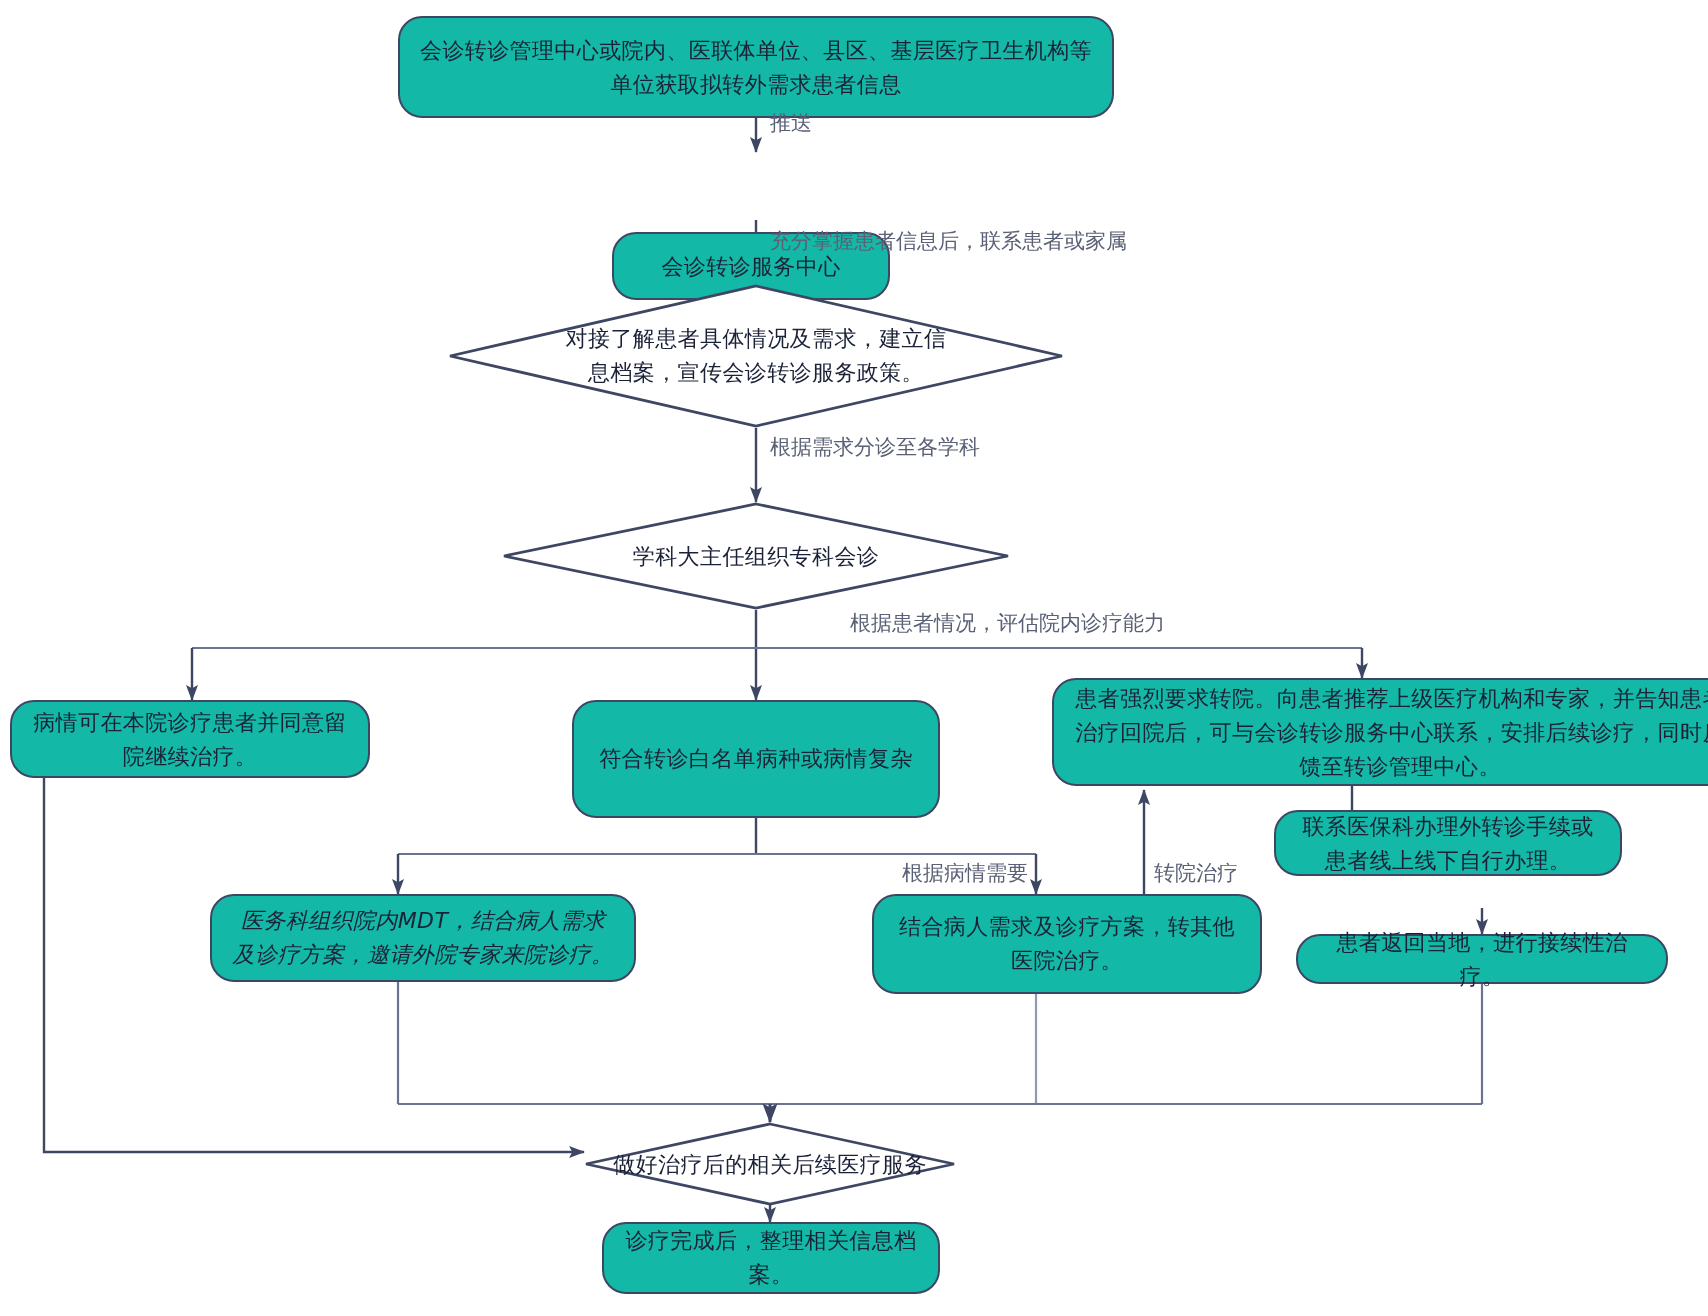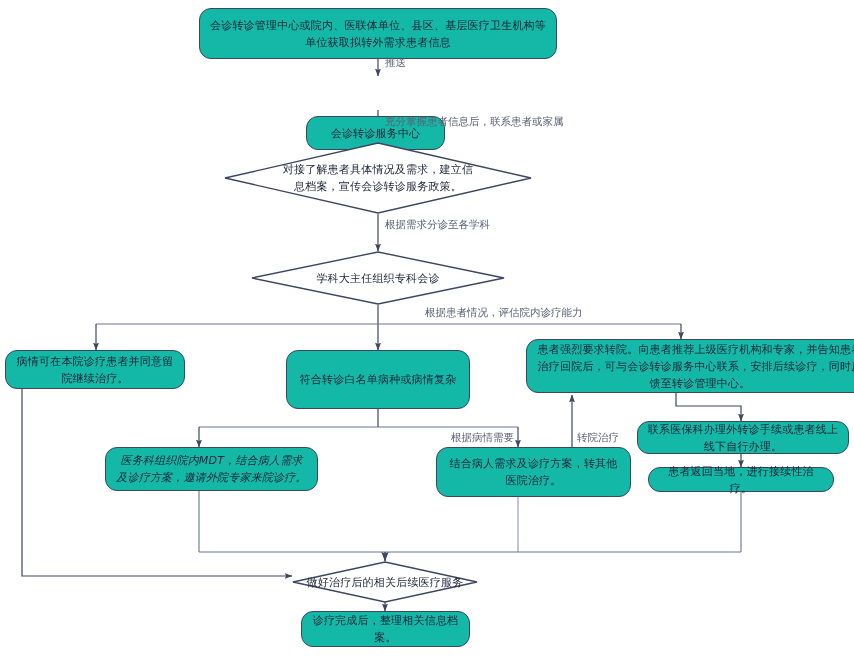--- a/index.html
+++ b/index.html
@@ -164,21 +164,21 @@
   </div>
 
   <div class="node rounded" style="left:105px; top:447px; width:213px; height:44px;font-style:italic;">
     <div class="txt">医务科组织院内MDT，结合病人需求及诊疗方案，邀请外院专家来院诊疗。</div>
   </div>
 
   <div class="node rounded" style="left:436px; top:447px; width:195px; height:50px;align-items:center;">
     <div class="txt">结合病人需求及诊疗方案，转其他医院治疗。</div>
   </div>
 
-  <div class="node rounded" style="left:637px; top:421px; width:212px; height:33px;">
+  <div class="node rounded" style="left:637px; top:405px; width:174px; height:33px;">
     <div class="txt">联系医保科办理外转诊手续或患者线上线下自行办理。</div>
   </div>
 
   <div class="node rounded" style="left:648px; top:467px; width:186px; height:25px;">
     <div class="txt">患者返回当地，进行接续性治疗。</div>
   </div>
 
   <div class="node diamond" style="left:292px; top:561px; width:186px; height:42px;">
     <svg class="dwrap" viewBox="0 0 186 42" xmlns="http://www.w3.org/2000/svg">
       <polygon points="93,1 185,21 93,41 1,21" fill="#ffffff" stroke="#3d4663" stroke-width="1.4"></polygon>

